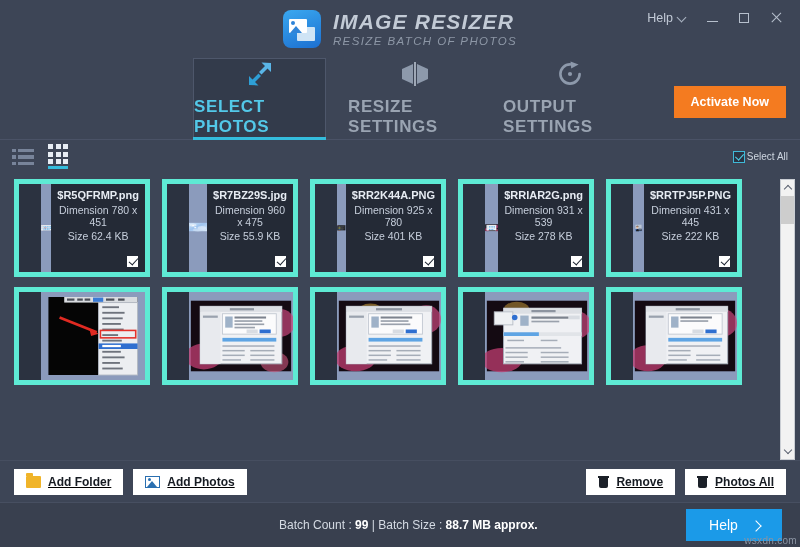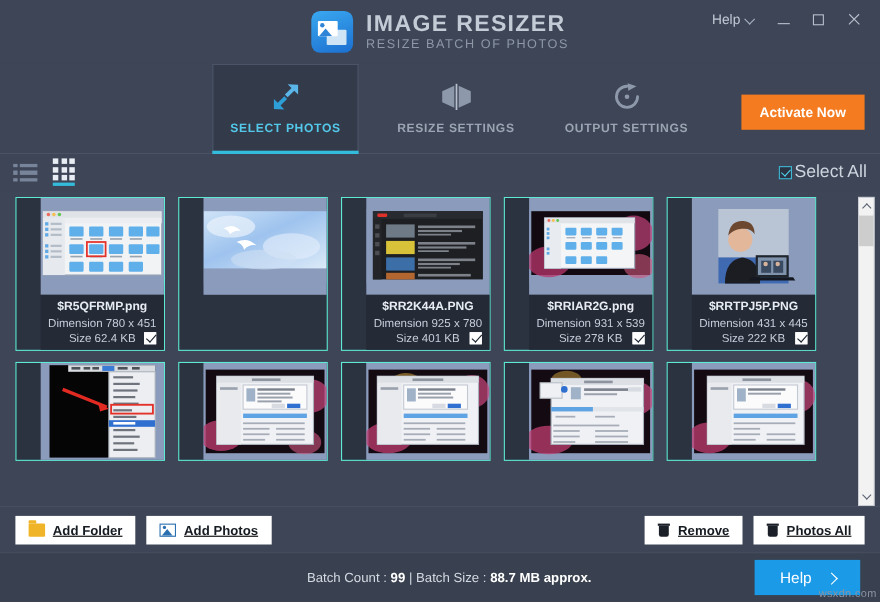--- a/index.html
+++ b/index.html
@@ -17,21 +17,21 @@
   }
 
   
   .titlebar {
     position: relative;
     height: 58px;
     background: #3d4556;
     display: flex; align-items: center; justify-content: center;
     flex: 0 0 58px;
   }
-  .brand { display: flex; align-items: center; gap: 12px; }
+  .brand { display: flex; align-items: center; gap: 12px; font-style: italic; }
   .brand-logo {
     width: 38px; height: 38px; border-radius: 8px;
     background: linear-gradient(160deg, #3aa8f0 0%, #1c6fd0 100%);
     display: flex; align-items: center; justify-content: center;
     position: relative;
   }
   .brand-logo .pic-back {
     position: absolute; width: 18px; height: 14px; background: #cfe4f5;
     right: 6px; bottom: 7px; border-radius: 1px;
   }
@@ -99,21 +99,21 @@
   .tabs {
     position: absolute; left: 193px; top: 0; bottom: 0;
     display: flex; align-items: stretch;
   }
   .tab {
     width: 133px; display: flex; flex-direction: column;
     align-items: center; justify-content: center; gap: 10px;
     position: relative; cursor: default;
   }
   .tab .tab-label {
-    font-size: 11px; letter-spacing: 0.6px; color: #9aa4b2; font-weight: bold;
+    font-size: 17px; letter-spacing: 0.6px; color: #9aa4b2; font-weight: bold;
   }
   .tab .tab-icon { height: 26px; display: flex; align-items: center; }
   .tab.active {
     background: #333b4b;
     border: 1px solid #4e576b; border-bottom: none;
   }
   .tab.active .tab-label { color: #53c8e8; }
   .tab.active::after {
     content: ""; position: absolute; left: -1px; right: -1px; bottom: -1px;
     height: 3px; background: #34bcdc;
@@ -147,21 +147,21 @@
   .ico-list { padding-left: 6px; }
   .ico-grid-wrap { position: relative; padding-bottom: 5px; }
   .ico-grid { display: grid; grid-template-columns: repeat(3, 5px); gap: 2.5px; }
   .ico-grid i { display: block; width: 5px; height: 5px; background: #e8edf4; }
   .ico-grid-wrap::after {
     content: ""; position: absolute; left: 0; right: 0; bottom: 0;
     height: 3px; background: #34bcdc;
   }
   .selectall {
     margin-left: auto; display: flex; align-items: center; gap: 2px;
-    color: #cdd5df; font-size: 16px; cursor: default;
+    color: #cdd5df; font-size: 10px; cursor: default;
   }
   .cbx {
     width: 12px; height: 12px; border: 1.5px solid #3fb9d8;
     background: #2b3342; position: relative;
   }
   .cbx::after {
     content: ""; position: absolute; left: 3px; top: 0px;
     width: 4px; height: 7px; border-right: 1.8px solid #4fd0ec;
     border-bottom: 1.8px solid #4fd0ec; transform: rotate(42deg);
   }
@@ -173,22 +173,22 @@
     padding: 6px 0 0 0;
     display: flex;
   }
   .gridscroll {
     flex: 1 1 auto; padding: 0 10px 0 14px;
     display: flex; flex-wrap: wrap; gap: 10px 12px;
     align-content: flex-start; overflow: hidden;
   }
   .card {
     width: 136px; background: #2b3240;
-    border: 1px solid #5eead4;
-    display: flex; flex-direction: column; padding-left: 22px;
+    border: 5px solid #5eead4;
+    display: flex; flex-direction: row; padding-left: 22px;
   }
   .card-thumb {
     height: 88px; background: #8b9bbc;
     display: flex; align-items: center; justify-content: center;
     overflow: hidden; position: relative;
   }
   .card-thumb svg { display: block; }
   .card-meta {
     background: #242a36; padding: 5px 6px 4px 6px; text-align: center;
     position: relative;
@@ -486,20 +486,26 @@
                 <stop offset="100%" stop-color="#dbeaf8"></stop>
               </linearGradient>
             </defs>
             <rect x="0" y="2" width="112" height="52" fill="url(#sky)"></rect>
             <ellipse cx="25" cy="16" rx="22" ry="10" fill="#e9f2fb" opacity="0.7"></ellipse>
             <ellipse cx="80" cy="34" rx="26" ry="12" fill="#e5effb" opacity="0.6"></ellipse>
             <ellipse cx="55" cy="46" rx="30" ry="9" fill="#cfe0f4" opacity="0.6"></ellipse>
             <path d="M18 18 q8 -6 16 2 q-6 -1 -10 3 q-2 -5 -6 -5 z" fill="#ffffff"></path>
             <path d="M30 30 q10 -5 18 3 q-7 -1 -11 4 q-2 -6 -7 -7 z" fill="#ffffff"></path>
           </svg>
+        </div>
+        <div class="card-meta">
+          <div class="card-name">$R7BZ29S.jpg</div>
+          <div class="card-dim">Dimension 960 x 475</div>
+          <div class="card-size">Size 55.9 KB</div>
+          <span class="card-check"></span>
         </div>
       </div>
 
       <div class="card">
         <div class="card-thumb">
           <svg width="112" height="68" viewBox="0 0 112 68">
             <rect width="112" height="68" fill="#8b9bbc"></rect>
             <rect x="6" y="2" width="100" height="62" fill="#1d1f22"></rect>
             <rect x="6" y="2" width="100" height="7" fill="#272a2e"></rect>
             <rect x="10" y="4.2" width="9" height="3" rx="1" fill="#e0302a"></rect>

